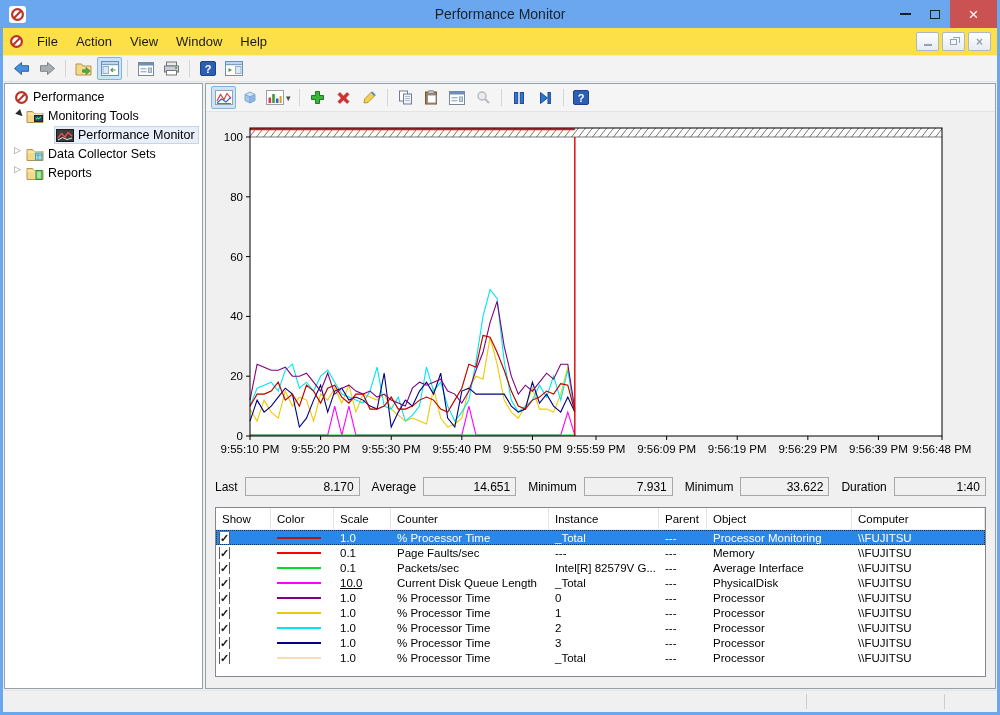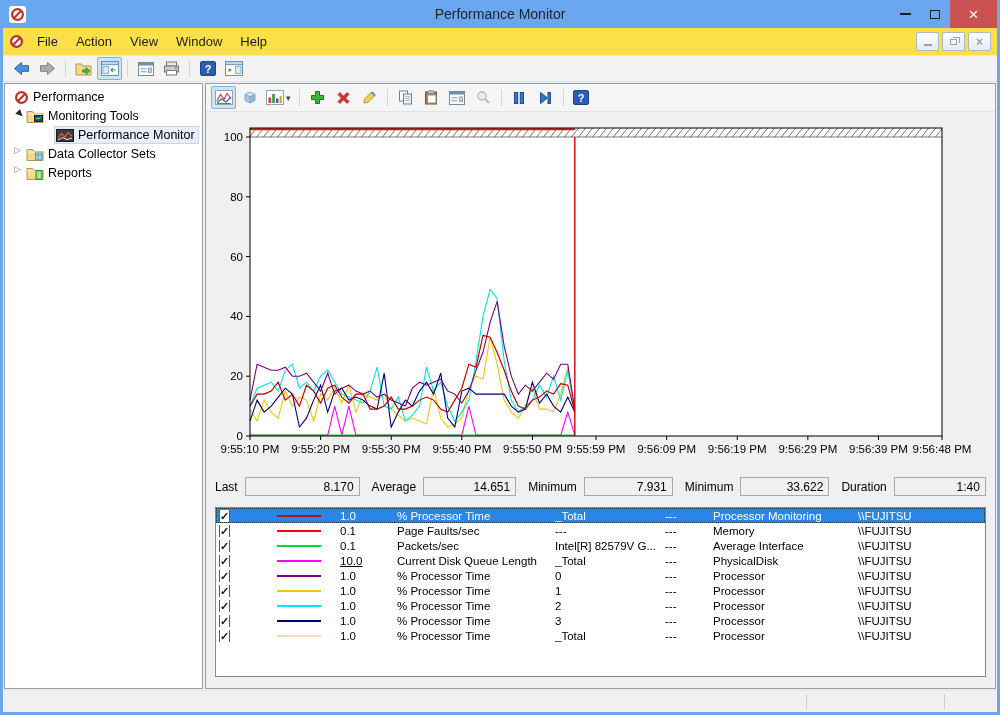--- a/index.html
+++ b/index.html
@@ -454,20 +454,30 @@
           <div class="stat">
             <span class="stat-label">Minimum</span>
             <span class="stat-box">33.622</span>
           </div>
           <div class="stat">
             <span class="stat-label">Duration</span>
             <span class="stat-box">1:40</span>
           </div>
         </div>
       <div class="legend" id="legend">
+          <div class="lhead">
+            <div class="lcell" style="width: 55px; flex: 0 0 55px;">Show</div>
+            <div class="lcell" style="width: 63px; flex: 0 0 63px;">Color</div>
+            <div class="lcell" style="width: 57px; flex: 0 0 57px;">Scale</div>
+            <div class="lcell" style="width: 158px; flex: 0 0 158px;">Counter</div>
+            <div class="lcell" style="width: 110px; flex: 0 0 110px;">Instance</div>
+            <div class="lcell" style="width: 48px; flex: 0 0 48px;">Parent</div>
+            <div class="lcell" style="width: 145px; flex: 0 0 145px;">Object</div>
+            <div class="lcell" style="flex: 1 1 0%;">Computer</div>
+          </div>
           <div class="lrow sel">
             <div class="lcell" style="width: 55px; flex: 0 0 55px; padding-left: 0px;"><span class="cbx">✓</span></div>
             <div class="lcell" style="width: 63px; flex: 0 0 63px;"><span class="swatch" style="background: rgb(176, 23, 23);"></span></div>
             <div class="lcell" style="width: 57px; flex: 0 0 57px;">1.0</div>
             <div class="lcell" style="width: 158px; flex: 0 0 158px;">% Processor Time</div>
             <div class="lcell" style="width: 110px; flex: 0 0 110px;">_Total</div>
             <div class="lcell" style="width: 48px; flex: 0 0 48px;">---</div>
             <div class="lcell" style="width: 145px; flex: 0 0 145px;">Processor Monitoring</div>
             <div class="lcell" style="flex: 1 1 0%;">\\FUJITSU</div>
           </div>

